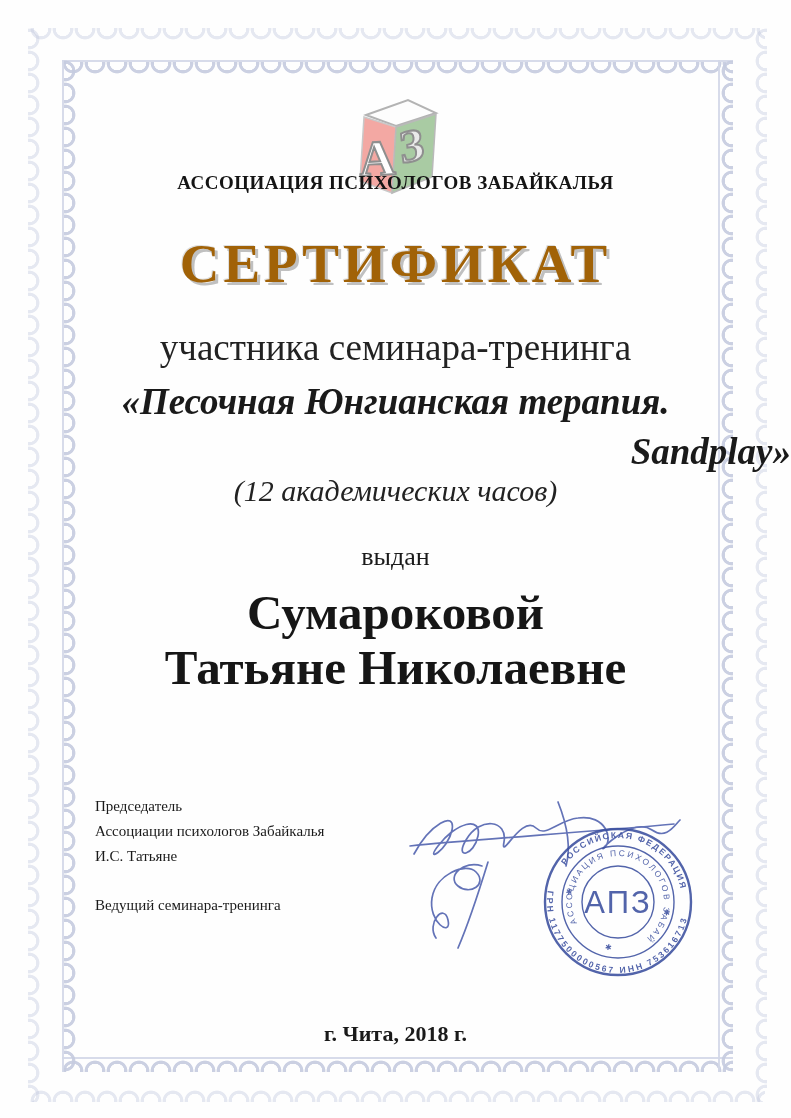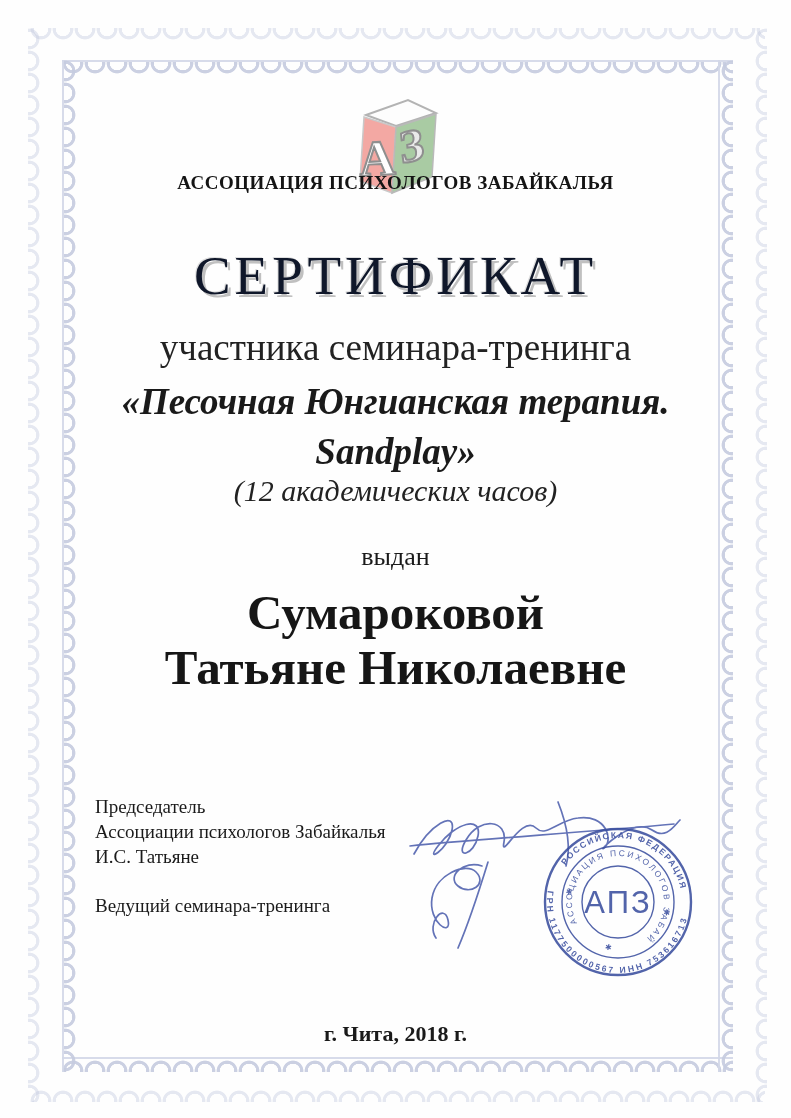--- a/index.html
+++ b/index.html
@@ -51,39 +51,39 @@
 
   .org-name {
     top: 172px;
     font-size: 19px;
     font-weight: bold;
     letter-spacing: 0.5px;
     color: #141414;
   }
 
   .cert-title {
-    top: 244px;
+    top: 232px;
     font-size: 55px;
-    font-weight: normal;
+    font-weight: bold;
     letter-spacing: 4px;
-    color: #0f172a;
+    color: #a16207;
     text-shadow: 3px 3px 0 #c0c0c0, -1px -1px 0 #dedede;
   }
 
   .subtitle { top: 326px; font-size: 37px; color: #222; }
 
   .seminar-1 { top: 380px; font-size: 37px; font-weight: bold; font-style: italic; color: #1a1a1a; }
-  .seminar-2 { top: 430px; font-size: 37px; font-weight: bold; font-style: italic; color: #1a1a1a; }
+  .seminar-2 { top: 430px; font-size: 37px; font-weight: bold; font-style: italic; color: #1a1a1a; text-align: right; }
   .duration  { top: 474px; font-size: 30px; font-style: italic; color: #222; }
 
   .issued { top: 542px; font-size: 26px; color: #1a1a1a; }
 
   .recipient { top: 585px; font-size: 49px; font-weight: bold; line-height: 55px; color: #161616; }
 
-  .sig-col { position: absolute; left: 95px; top: 794px; font-size: 19px; line-height: 25px; color: #1a1a1a; }
+  .sig-col { position: absolute; left: 95px; top: 794px; font-size: 15px; line-height: 25px; color: #1a1a1a; }
   .sig-block + .sig-block { margin-top: 24px; }
 
   .place-year { top: 1021px; font-size: 22px; font-weight: bold; color: #1a1a1a; }
 
   
   .signature-svg { position: absolute; pointer-events: none; }
   .sig1 { left: 408px; top: 796px; }
   .sig2 { left: 418px; top: 858px; }
 
   .stamp-svg { position: absolute; left: 533px; top: 817px; width: 170px; height: 170px; opacity: 0.88; }

